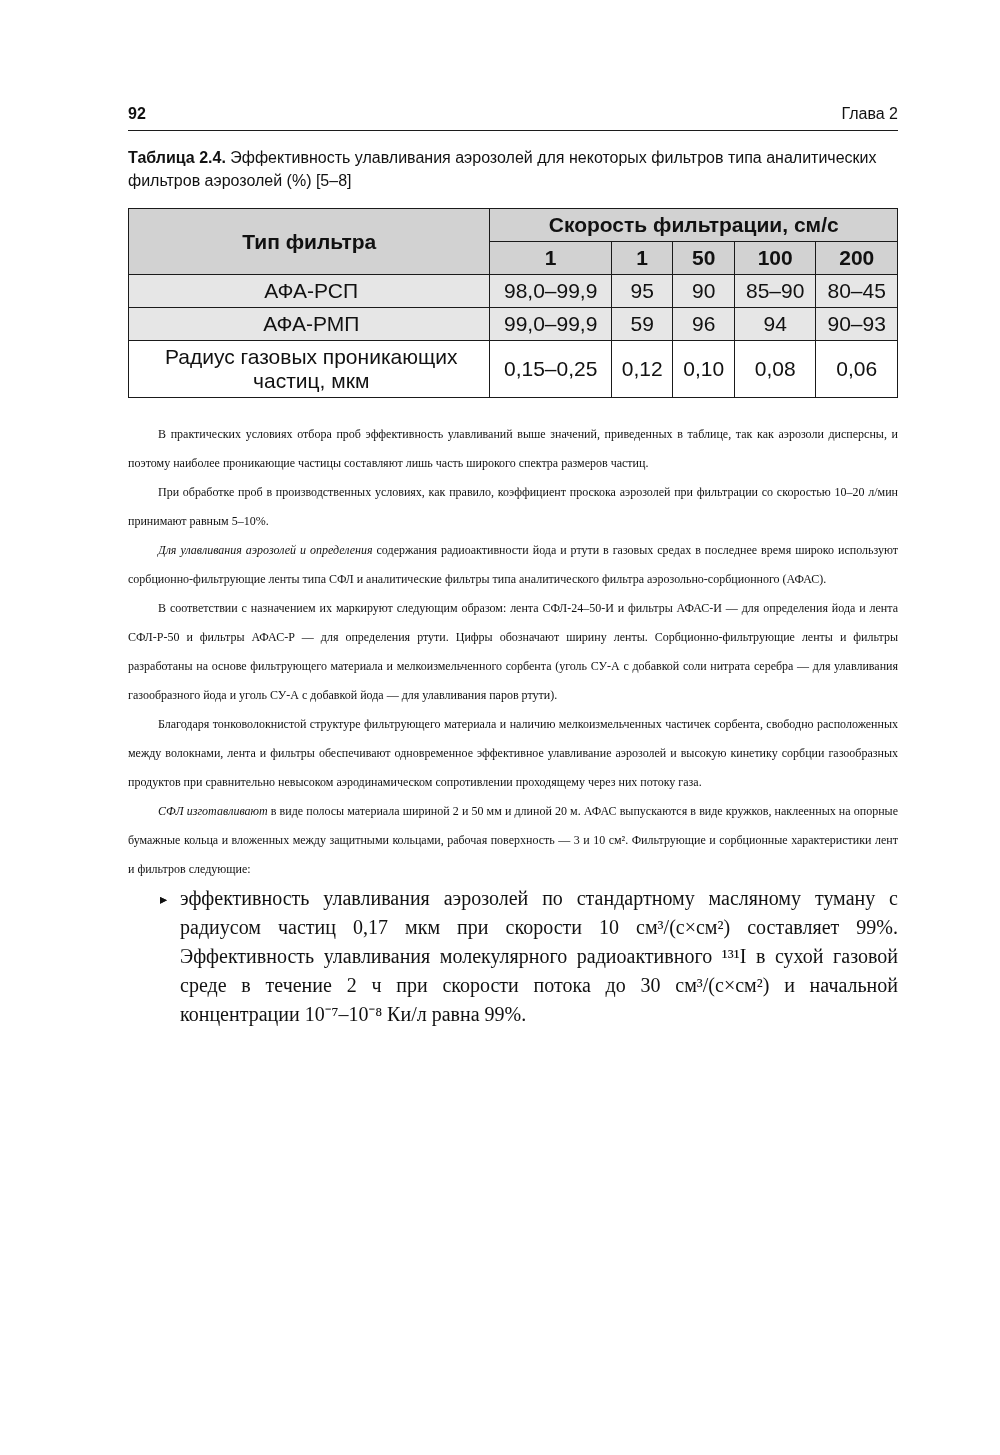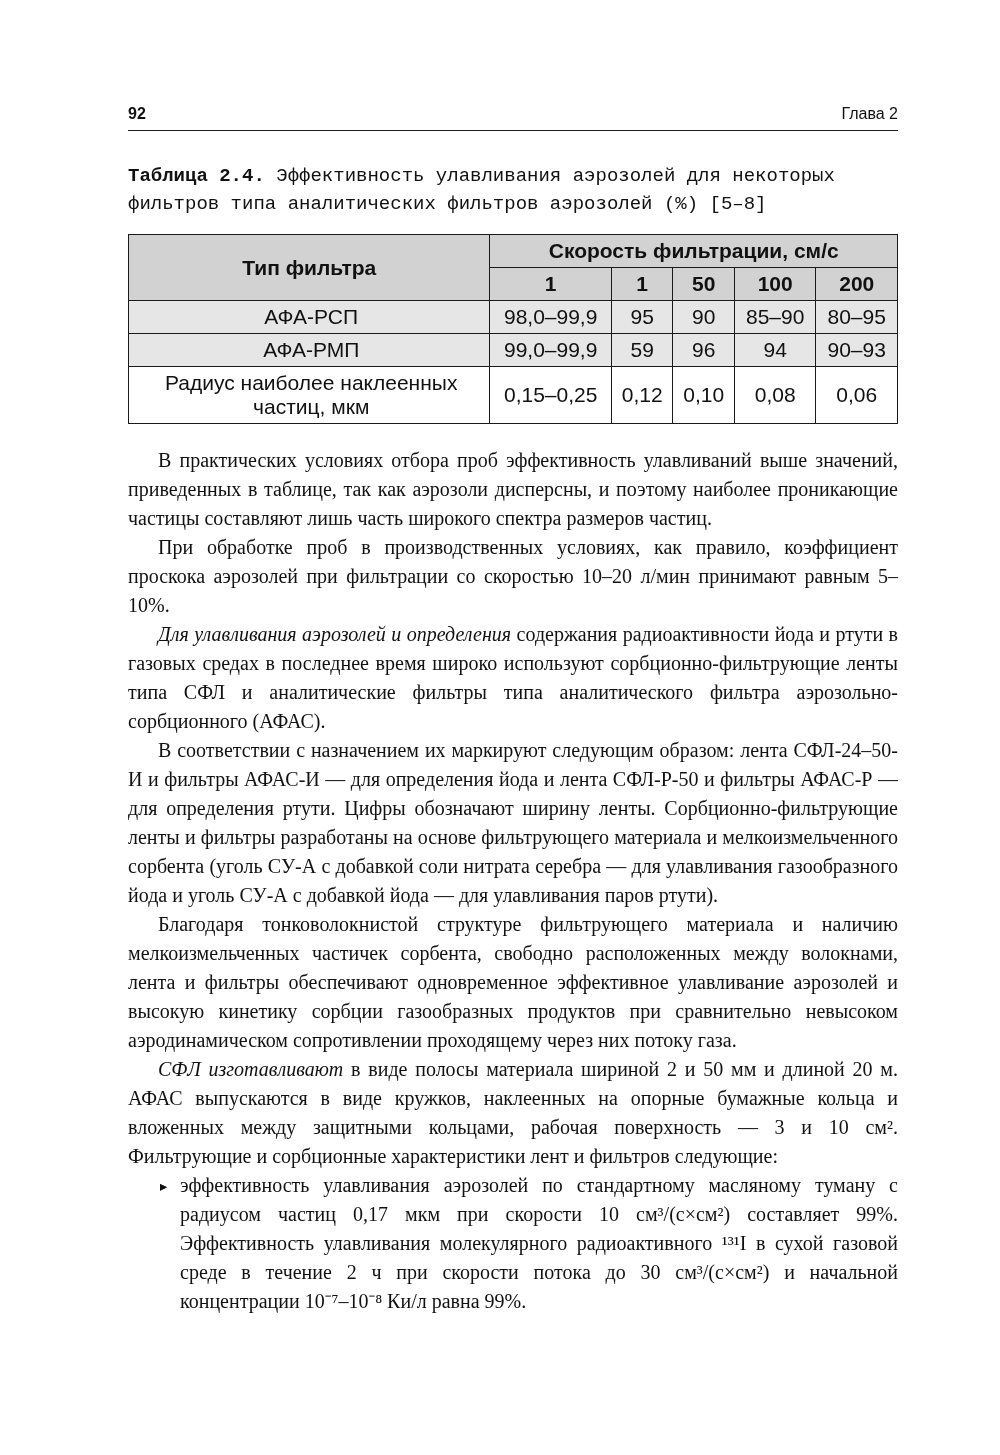--- a/index.html
+++ b/index.html
@@ -25,23 +25,23 @@
     font-family: "Liberation Sans", sans-serif;
     font-size: 16px;
     padding-bottom: 7px;
     border-bottom: 1.6px solid #1c1c1c;
   }
   .page-num { font-weight: bold; }
   .chapter { font-weight: normal; }
 
   
   .caption {
-    margin-top: 32px;
-    font-family: Liberation Mono, monospace;
-    font-size: 19px;
+    margin-top: 15px;
+    font-family: Liberation Sans, sans-serif;
+    font-size: 16px;
     line-height: 1.45;
     text-align: left;
   }
   .caption b { font-weight: bold; }
 
   
   table.filters {
     margin-top: 16px;
     width: 100%;
     border-collapse: collapse;
@@ -67,21 +67,21 @@
   table.filters td.label {
     text-align: center;
     padding-left: 10px;
   }
   tr.shaded td { background: #e6e6e6; text-align: center; }
   tr.plain td  { background: #ffffff; }
 
   
   main { margin-top: 22px; }
   main p {
-    font-size: 20px;
+    font-size: 12px;
     line-height: 29px;
     text-align: justify;
     text-indent: 30px;
   }
   main p .lead { font-style: italic; }
 
   ul.props {
     list-style: none;
     margin-left: 32px;
   }
@@ -127,32 +127,32 @@
         <th>200</th>
       </tr>
     </thead>
     <tbody>
       <tr class="shaded">
         <td class="label">АФА-РСП</td>
         <td>98,0–99,9</td>
         <td>95</td>
         <td>90</td>
         <td>85–90</td>
-        <td>80–95</td>
+        <td>80–45</td>
       </tr>
       <tr class="shaded">
         <td class="label">АФА-РМП</td>
         <td>99,0–99,9</td>
         <td>59</td>
         <td>96</td>
         <td>94</td>
         <td>90–93</td>
       </tr>
       <tr class="plain">
-        <td class="label">Радиус наиболее наклеенных частиц, мкм</td>
+        <td class="label">Радиус газовых проникающих частиц, мкм</td>
         <td>0,15–0,25</td>
         <td>0,12</td>
         <td>0,10</td>
         <td>0,08</td>
         <td>0,06</td>
       </tr>
     </tbody>
   </table>
 
   <main>

